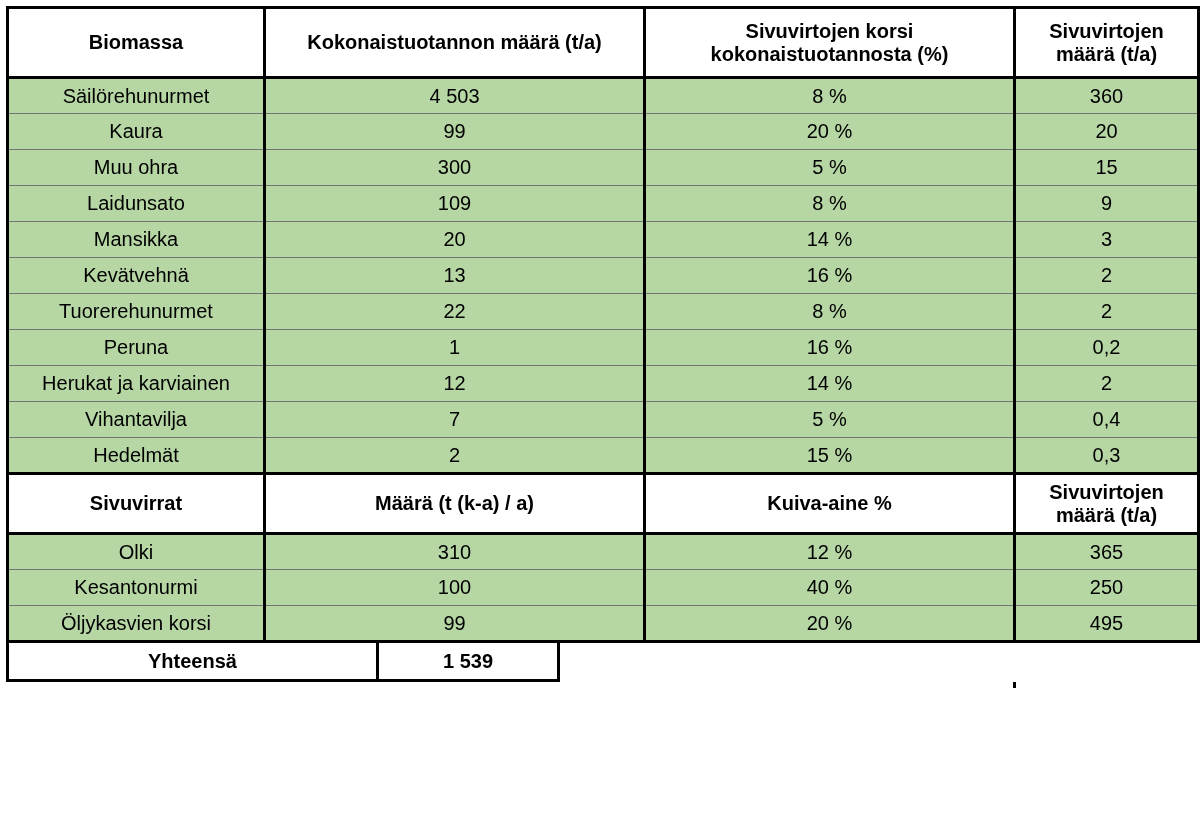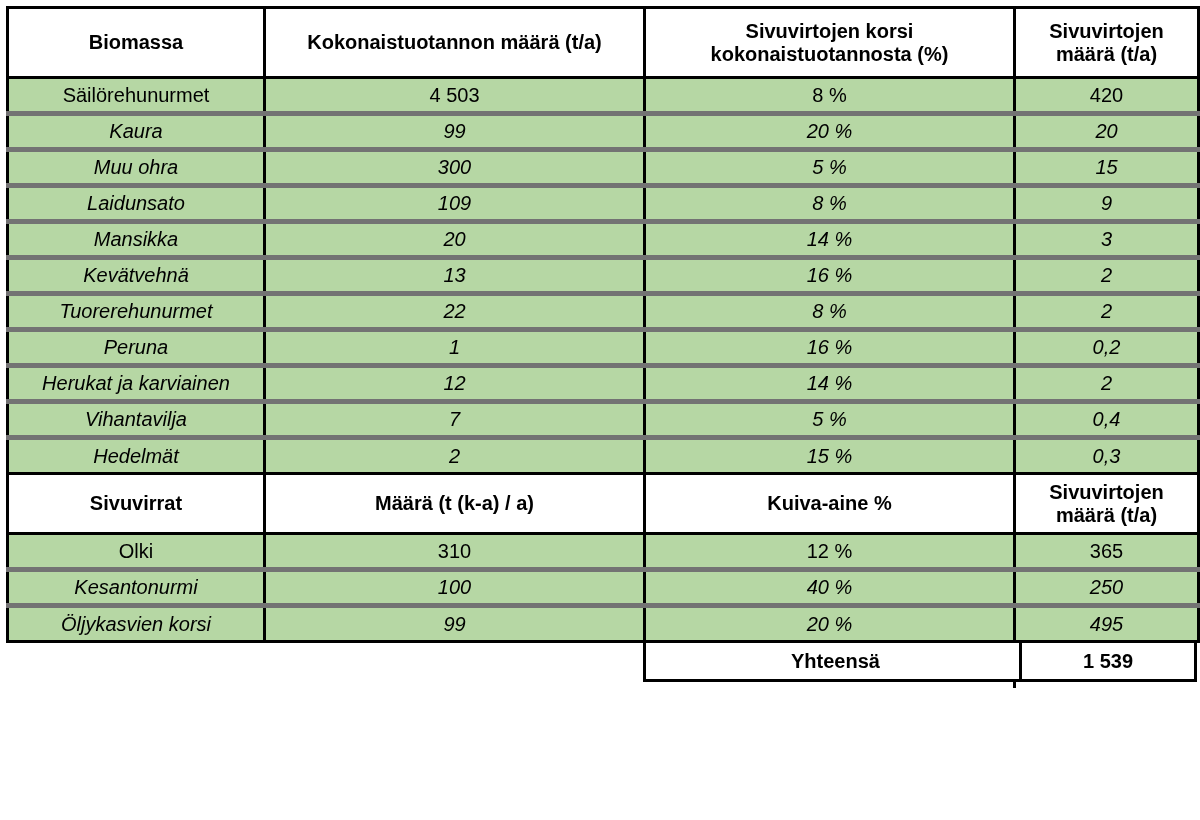--- a/index.html
+++ b/index.html
@@ -45,35 +45,33 @@
   }
   tr.header-1 th { height: 70px; }
   tr.header-2 th { height: 60px; }
   td {
     background: #b6d7a4;
     font-size: 20px;
     height: 36px;
     border-left: 3px solid #000000;
     border-right: 3px solid #000000;
   }
-  tbody tr + tr td { border-top: 5px solid #737373; font-style: italic; }
+  tbody tr + tr td { border-top: 1px solid #737373; }
   
   .total-box {
-    margin-left: 637px;
     width: 554px;
     height: 39px;
     box-sizing: border-box;
     display: flex;
     align-items: stretch;
     border: 3px solid #000000;
     border-top: none;
     background: #ffffff;
     font-weight: bold;
     font-size: 20px;
-    padding-left: 6px;
   }
   .total-label {
     width: 367px;
     border-right: 3px solid #000000;
     display: flex;
     align-items: center;
     justify-content: center;
   }
   .total-value {
     flex: 1;
@@ -106,21 +104,21 @@
         <th>Kokonaistuotannon määrä (t/a)</th>
         <th>Sivuvirtojen korsi kokonaistuotannosta (%)</th>
         <th>Sivuvirtojen määrä (t/a)</th>
       </tr>
     </tbody>
     <tbody>
         <tr>
           <td>Säilörehunurmet</td>
           <td>4 503</td>
           <td>8 %</td>
-          <td>420</td>
+          <td>360</td>
         </tr>
         <tr>
           <td>Kaura</td>
           <td>99</td>
           <td>20 %</td>
           <td>20</td>
         </tr>
         <tr>
           <td>Muu ohra</td>
           <td>300</td>

